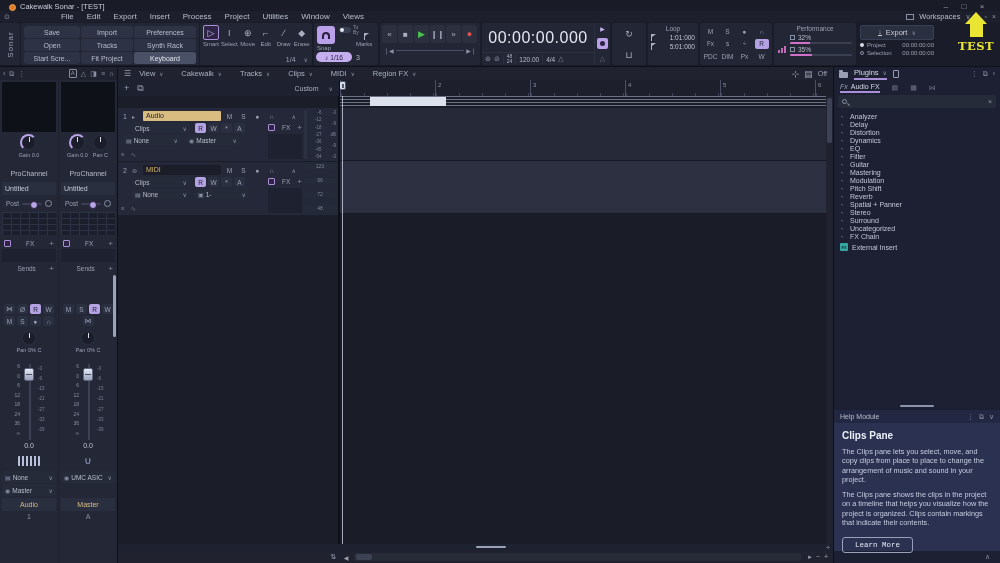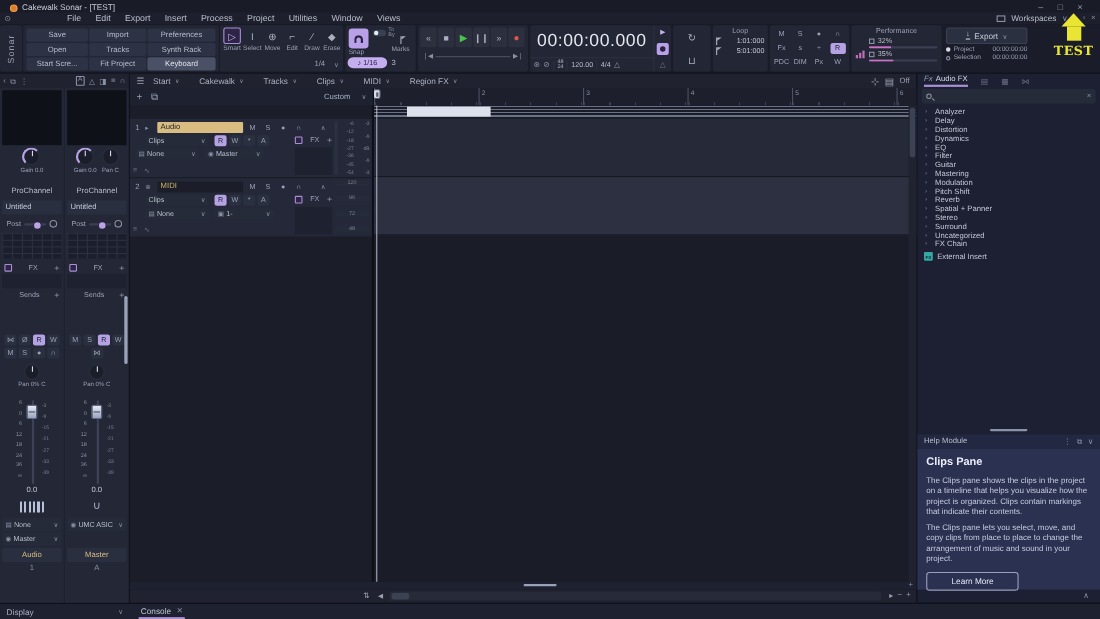--- a/index.html
+++ b/index.html
@@ -258,21 +258,21 @@
   .ext-icon { width:8px; height:8px; background:#35a8a4; border-radius:1px; color:#0d2a28; font-size:4px; display:flex; align-items:center; justify-content:center; font-weight:bold; }
   .br-flex { flex:1; }
   .br-splitter { height:8px; position:relative; flex:0 0 auto; }
   .br-splitter::after { content:""; position:absolute; left:50%; top:3px; width:34px; height:2px; background:#8a92ac; transform:translateX(-50%); border-radius:1px; }
   .help-head { height:13px; background:#232842; display:flex; align-items:center; padding:0 6px; gap:5px; flex:0 0 auto; }
   .help-title { font-size:7px; color:#b9bdcc; flex:1; }
   .help-ic { font-size:7px; color:#8a90a4; }
   .help-body { flex:0 0 auto; height:128px; background:#2b3150; padding:7px 8px; }
   .help-h1 { font-size:10px; font-weight:bold; color:#eceef8; margin-bottom:6px; }
   .help-p { font-size:7.3px; line-height:9.3px; color:#c6cbe0; margin-bottom:6px; }
-  .learn-btn { display:inline-block; margin-top:1px; border:1px solid #98a0bc; border-radius:3px; padding:3px 22px; font-size:7.5px; color:#e2e6f2; background:transparent; }
+  .learn-btn { display:inline-block; margin-top:1px; border:1px solid #98a0bc; border-radius:3px; padding:3px 12px; font-size:7.5px; color:#e2e6f2; background:transparent;font-family:Liberation Mono, monospace; }
   .br-bottom { height:12px; display:flex; align-items:center; justify-content:flex-end; padding:0 10px; flex:0 0 auto; }
   .collapse-chev { font-size:7px; color:#8a90a4; }
 
   
   .bottombar { height:15px; background:#1d2130; display:flex; align-items:center; flex:0 0 auto; border-top:1px solid #0e1018; }
   .display-dd { width:118px; display:flex; align-items:center; padding:0 6px; gap:4px; }
   .display-lbl { flex:1; font-size:7.5px; color:#aab0c2; }
   .console-tab { display:flex; align-items:center; gap:5px; margin-left:8px; height:100%; border-bottom:2px solid #a98fd6; padding:0 2px; }
   .console-lbl { font-size:7.5px; color:#c3c8d6; }
   .console-x { font-size:7px; color:#8a90a4; }
@@ -703,21 +703,21 @@
       </div>
       <div class="insp-scroll"></div>
     </div>
 
     <div class="trackview">
       <div class="tv-menurow">
         <span class="hamb">☰</span>
         <div class="tv-menus">
 
         <span class="tv-menu">
-              <span>Start</span>
+              <span>View</span>
               <span class="chev">∨</span>
             </span>
             <span class="tv-menu">
               <span>Cakewalk</span>
               <span class="chev">∨</span>
             </span>
             <span class="tv-menu">
               <span>Tracks</span>
               <span class="chev">∨</span>
             </span>
@@ -934,20 +934,33 @@
           </div>
         <div class="hs-zoom">
           <span>▸</span>
           <span>−</span>
           <span>+</span>
         </div>
       </div>
     </div>
 
     <div class="browser">
+      <div class="br-head">
+        <span class="folder"></span>
+        <span class="br-title">
+          <span>Plugins</span>
+            <span class="chev">∨</span>
+        </span>
+        <span class="doc"></span>
+        <span class="br-right">
+          <span>⋮</span>
+          <span>⧉</span>
+          <span>›</span>
+        </span>
+      </div>
       <div class="br-tabs">
         <span class="br-tab-active">
           <span class="fx-mini">Fx</span>
             <span>Audio FX</span>
         </span>
         <span class="br-tab-ic">▤</span>
         <span class="br-tab-ic">▦</span>
         <span class="br-tab-ic">⋈</span>
       </div>
       <div class="searchrow">
@@ -1028,39 +1041,29 @@
       <div class="br-flex"></div>
       <div class="br-splitter"></div>
       <div class="help-head">
         <span class="help-title">Help Module</span>
         <span class="help-ic">⋮</span>
         <span class="help-ic">⧉</span>
         <span class="help-ic">∨</span>
       </div>
       <div class="help-body">
         <div class="help-h1">Clips Pane</div>
+        <div class="help-p">The Clips pane lets you select, move, and copy clips from place to place to change the arrangement of music and sound in your project.</div>
         <div class="help-p">The Clips pane shows the clips in the project on a timeline that helps you visualize how the project is organized. Clips contain markings that indicate their contents.</div>
-        <div class="help-p">The Clips pane lets you select, move, and copy clips from place to place to change the arrangement of music and sound in your project.</div>
         <span class="learn-btn">Learn More</span>
       </div>
       <div class="br-bottom">
         <span class="collapse-chev">∧</span>
       </div>
     </div>
   </div>
 
-  <div class="bottombar">
-    <div class="display-dd">
-      <span class="display-lbl">Display</span>
-      <span class="chev">∨</span>
-    </div>
-    <div class="console-tab">
-      <span class="console-lbl">Console</span>
-      <span class="console-x">✕</span>
-    </div>
-  </div>
 </div>
 
 <div class="click-cue">
   <div class="arrow-up"></div>
   <div class="arrow-stem"></div>
   <div class="click-text">TEST</div>
 </div>
 
 </body></html>

